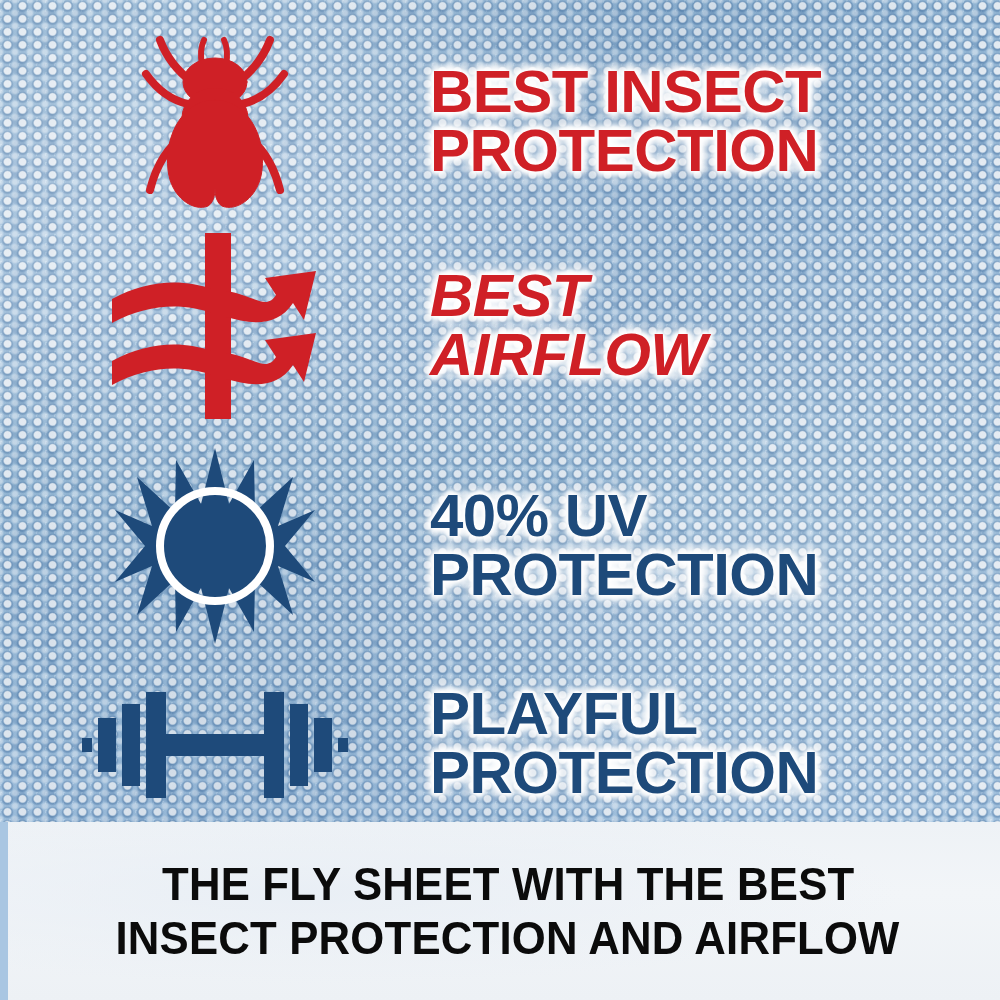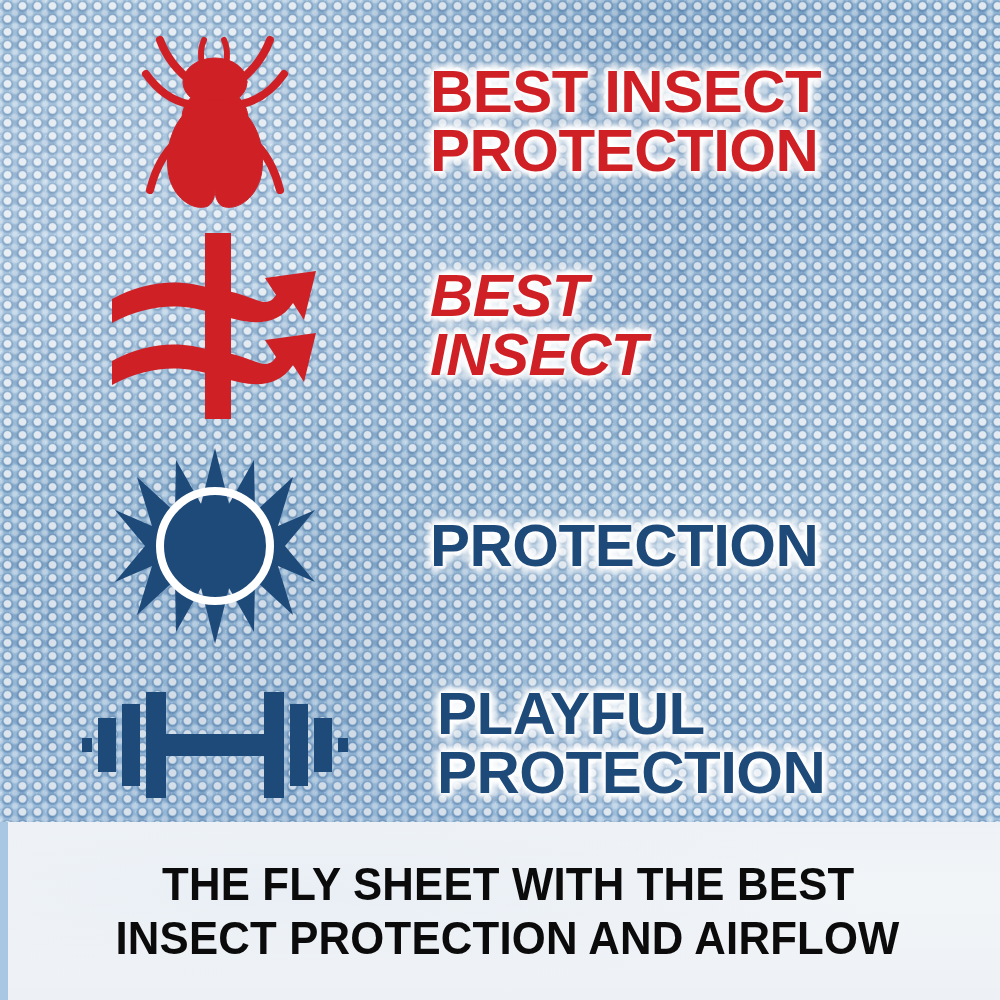--- a/index.html
+++ b/index.html
@@ -97,21 +97,21 @@
        0 0 13px #ffffff, 0 0 18px #ffffff,
        2px 0 7px #ffffff, -2px 0 7px #ffffff,
        0 2px 7px #ffffff, 0 -2px 7px #ffffff;
   }
   .label-red  { color: #cf2026; }
   .label-navy { color: #1e4a7a; }
 
   #row-insect  { top: 18px;  height: 196px; }
   #row-airflow { top: 222px; height: 196px; font-style: italic; }
   #row-uv      { top: 438px; height: 204px; }
-  #row-durab   { top: 648px; height: 180px; gap: 7px; }
+  #row-durab   { top: 648px; height: 180px; }
 
   #row-insect  .feature-label { font-size: 60px; }
   #row-airflow .feature-label { font-size: 60px; }
   #row-uv      .feature-label { font-size: 60px; }
   #row-durab   .feature-label { font-size: 60px; }
 
   
   .caption-band {
     position: absolute;
     left: 8px;
@@ -201,36 +201,37 @@
             <path d="M118 58 C146 62 158 78 168 62 L157 45 L208 38 L196 87 L185 70
                      C168 96 140 90 118 84 Z"></path>
 
             <path d="M118 120 C146 124 158 140 168 124 L157 107 L208 100 L196 149 L185 132
                      C168 158 140 152 118 146 Z"></path>
           </g>
         </svg>
       </div>
       <div class="label-cell">
         <div class="feature-label label-red">BEST</div>
-        <div class="feature-label label-red">INSECT</div>
+        <div class="feature-label label-red">AIRFLOW</div>
       </div>
     </div>
 
     <div class="feature-row" id="row-uv">
       <div class="icon-cell">
         <svg width="200" height="196" viewBox="0 0 200 196">
 
           <polygon fill="#1e4a7a" points="
             100,0 114,56 139,12 140,64 178,29 163,78 200,62 170,98
             200,134 163,118 178,167 140,132 139,184 114,140 100,196 86,140
             61,184 60,132 22,167 37,118 0,134 30,98 0,62 37,78 22,29 60,64 61,12 86,56"></polygon>
           <circle cx="100" cy="98" r="55" fill="none" stroke="#ffffff" stroke-width="8"></circle>
         </svg>
       </div>
       <div class="label-cell">
+        <div class="feature-label label-navy">40% UV</div>
         <div class="feature-label label-navy">PROTECTION</div>
       </div>
     </div>
 
     <div class="feature-row" id="row-durab">
       <div class="icon-cell">
         <svg width="270" height="125" viewBox="0 0 270 125">
           <g fill="#1e4a7a">
 
             <rect x="2" y="56" width="10" height="14"></rect>

